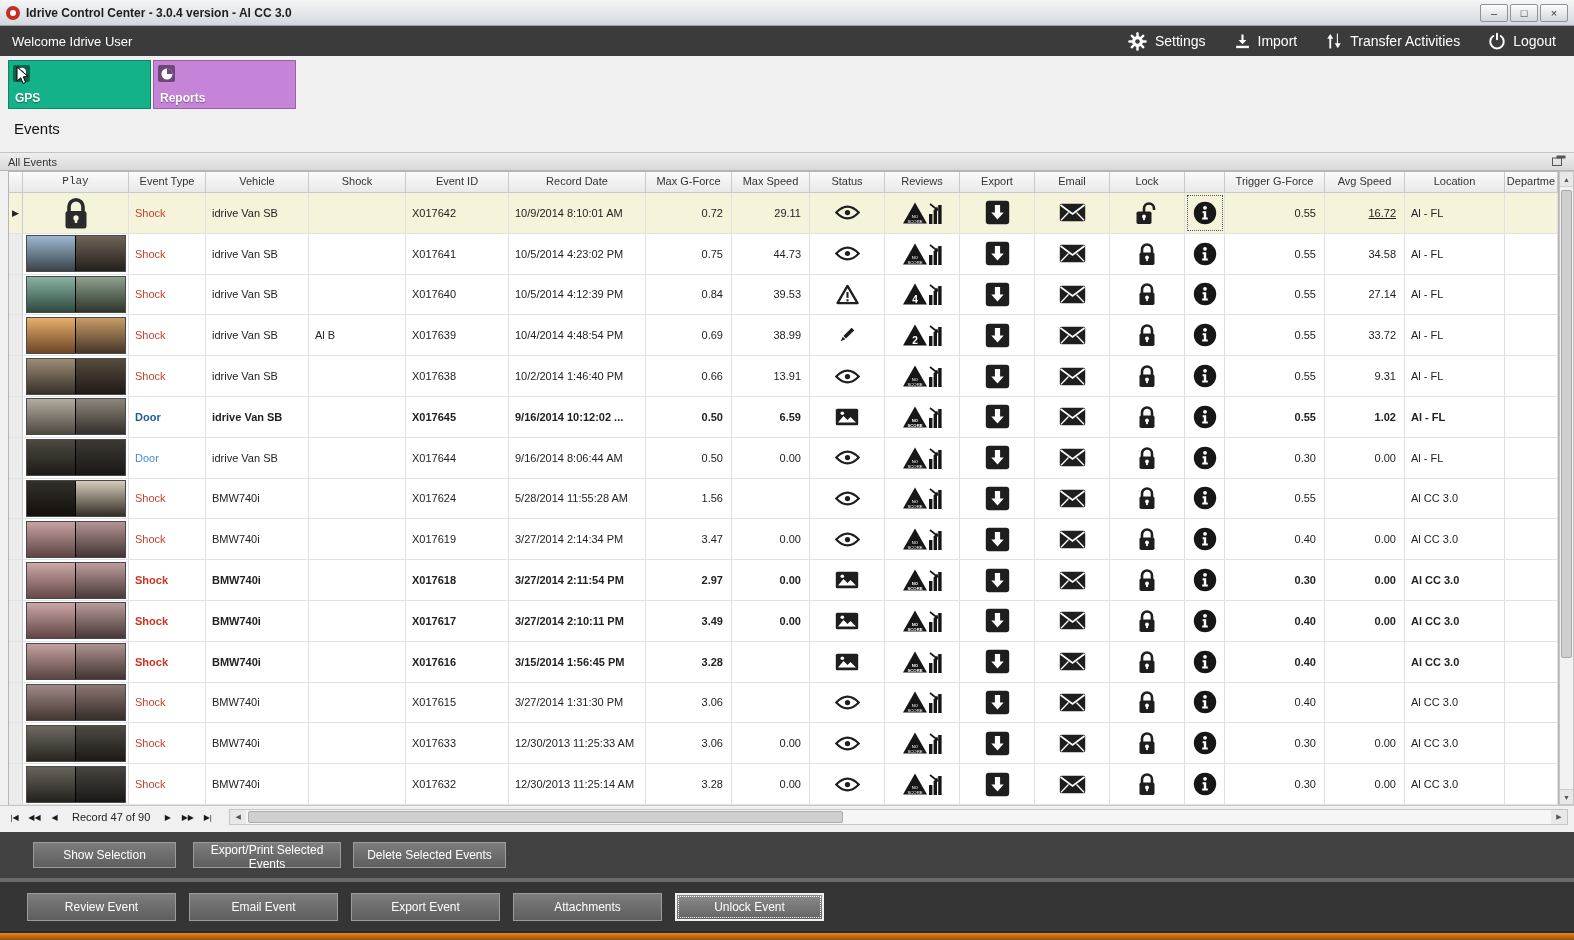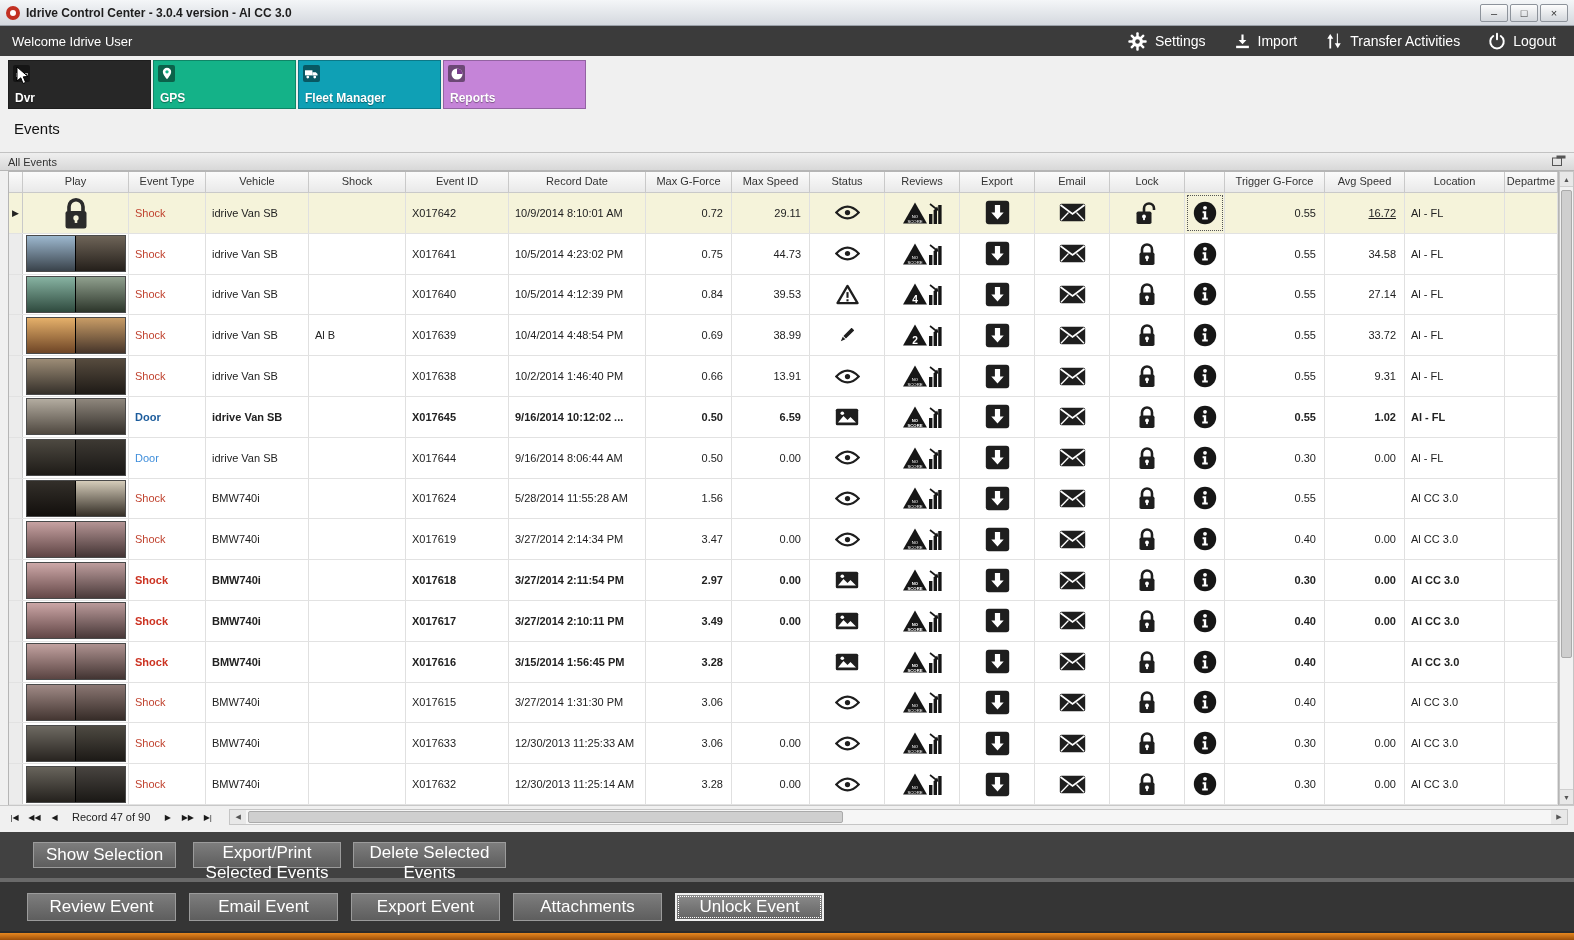--- a/index.html
+++ b/index.html
@@ -64,21 +64,21 @@
   .hscroll{flex:1;height:16px;background:#f6f6f6;border:1px solid #c5c5c5;display:flex;align-items:center;margin-left:10px}
   .hs-arrow{width:16px;height:100%;font-size:7px;color:#555;display:flex;align-items:center;justify-content:center;background:#e8e8e8}
   .hs-thumb{width:595px;height:12px;background:#cfcfcf;border:1px solid #aaa;border-radius:2px;margin-left:2px}
 
   
   .band1{position:absolute;top:832px;left:0;width:100%;height:46px;background:#414141;display:flex;align-items:center}
   .band-sep{position:absolute;top:878px;left:0;width:100%;height:4px;background:#6a6a6a}
   .band2{position:absolute;top:882px;left:0;width:100%;height:49px;background:#353535;display:flex;align-items:center}
   .strip-dark{position:absolute;top:931px;left:0;width:100%;height:2px;background:#2a2a2a}
   .strip-orange{position:absolute;top:933px;left:0;width:100%;height:7px;background:linear-gradient(#e6871f,#9c4f0a)}
-  .dkbtn{background:linear-gradient(#7d7d7d,#5e5e5e);border:1px solid #9b9b9b;color:#fff;font-size:17px;height:26px;font-family:"Liberation Sans",sans-serif}
+  .dkbtn{background:linear-gradient(#7d7d7d,#5e5e5e);border:1px solid #9b9b9b;color:#fff;font-size:12px;height:26px;font-family:"Liberation Sans",sans-serif}
   .band2 .dkbtn{height:28px;width:149px}
   .dkbtn.focused{border:2px solid #efefef;outline:1px dotted #fff;outline-offset:-4px;background:linear-gradient(#8a8a8a,#646464)}
 </style>
 </head>
 <body>
 
 <div class="titlebar">
   <div class="app-logo"></div>
   <div class="titletext">Idrive Control Center - 3.0.4 version - Al CC 3.0</div>
   <div class="winbtns">
@@ -128,47 +128,28 @@
             <path d="M7 5.4A9 9 0 1 0 17 5.4" fill="none" stroke="#fff" stroke-width="2.6" stroke-linecap="round"></path>
             <rect x="10.7" y="1" width="2.6" height="10" rx="1.2" fill="#fff"></rect>
           </svg>
         </span>
         <span>Logout</span>
       </div>
   </div>
 </div>
 
 <div class="tiles">
-  <div class="tile" style="background: rgb(39, 39, 39);">
-      <span class="t-ic">
-        <svg width="14" height="8" viewBox="0 0 14 8">
-          <text x="7" y="6.5" font-size="6" fill="#fff" text-anchor="middle" font-family="Liberation Sans,sans-serif">DVR</text>
-        </svg>
-      </span>
-      <span class="t-lbl">Dvr</span>
-    </div>
   <div class="tile" style="background: rgb(20, 178, 136);">
       <span class="t-ic">
         <svg width="10" height="13" viewBox="0 0 12 14" fill="#fff">
           <path d="M6 0a5 5 0 0 1 5 5c0 3.5-5 9-5 9S1 8.5 1 5A5 5 0 0 1 6 0Z"></path>
           <circle cx="6" cy="5" r="2" fill="#14b288"></circle>
         </svg>
       </span>
       <span class="t-lbl">GPS</span>
-    </div>
-  <div class="tile" style="background: rgb(15, 160, 181);">
-      <span class="t-ic">
-        <svg width="13" height="10" viewBox="0 0 14 10" fill="#fff">
-          <rect y="1" width="8" height="5.5"></rect>
-          <path d="M8 3h3.5L13.5 5v1.5H8Z"></path>
-          <circle cx="3" cy="8.3" r="1.5"></circle>
-          <circle cx="10.5" cy="8.3" r="1.5"></circle>
-        </svg>
-      </span>
-      <span class="t-lbl">Fleet Manager</span>
     </div>
   <div class="tile" style="background: rgb(197, 132, 216);">
       <span class="t-ic">
         <svg width="12" height="12" viewBox="0 0 12 12">
           <circle cx="6" cy="6" r="5.5" fill="#fff"></circle>
           <path d="M6 6V.5A5.5 5.5 0 0 1 11.5 6Z" fill="#7a3e8e"></path>
         </svg>
       </span>
       <span class="t-lbl">Reports</span>
     </div>
@@ -183,21 +164,21 @@
   <span>All Events</span>
   <span class="gb-ic"><svg width="14" height="11" viewBox="0 0 14 11">
         <rect x="0.5" y="3" width="9" height="7.5" fill="none" stroke="#555"></rect>
         <rect x="4.5" y="0.5" width="9" height="3" fill="#555"></rect>
       </svg></span>
 </div>
 
 <div class="grid">
   <div class="g-head">
       <div class="g-hcell" style="width: 14px;"></div>
-      <div class="g-hcell" style="width: 106px;">Play</div>
+      <div class="g-hcell" style="width: 106px; font-family: Liberation Mono, monospace;">Play</div>
       <div class="g-hcell" style="width: 77px;">Event Type</div>
       <div class="g-hcell" style="width: 103px;">Vehicle</div>
       <div class="g-hcell" style="width: 97px;">Shock</div>
       <div class="g-hcell" style="width: 103px;">Event ID</div>
       <div class="g-hcell" style="width: 137px;">Record Date</div>
       <div class="g-hcell" style="width: 86px;">Max G-Force</div>
       <div class="g-hcell" style="width: 78px;">Max Speed</div>
       <div class="g-hcell" style="width: 75px;">Status</div>
       <div class="g-hcell" style="width: 75px;">Reviews</div>
       <div class="g-hcell" style="width: 75px;">Export</div>

